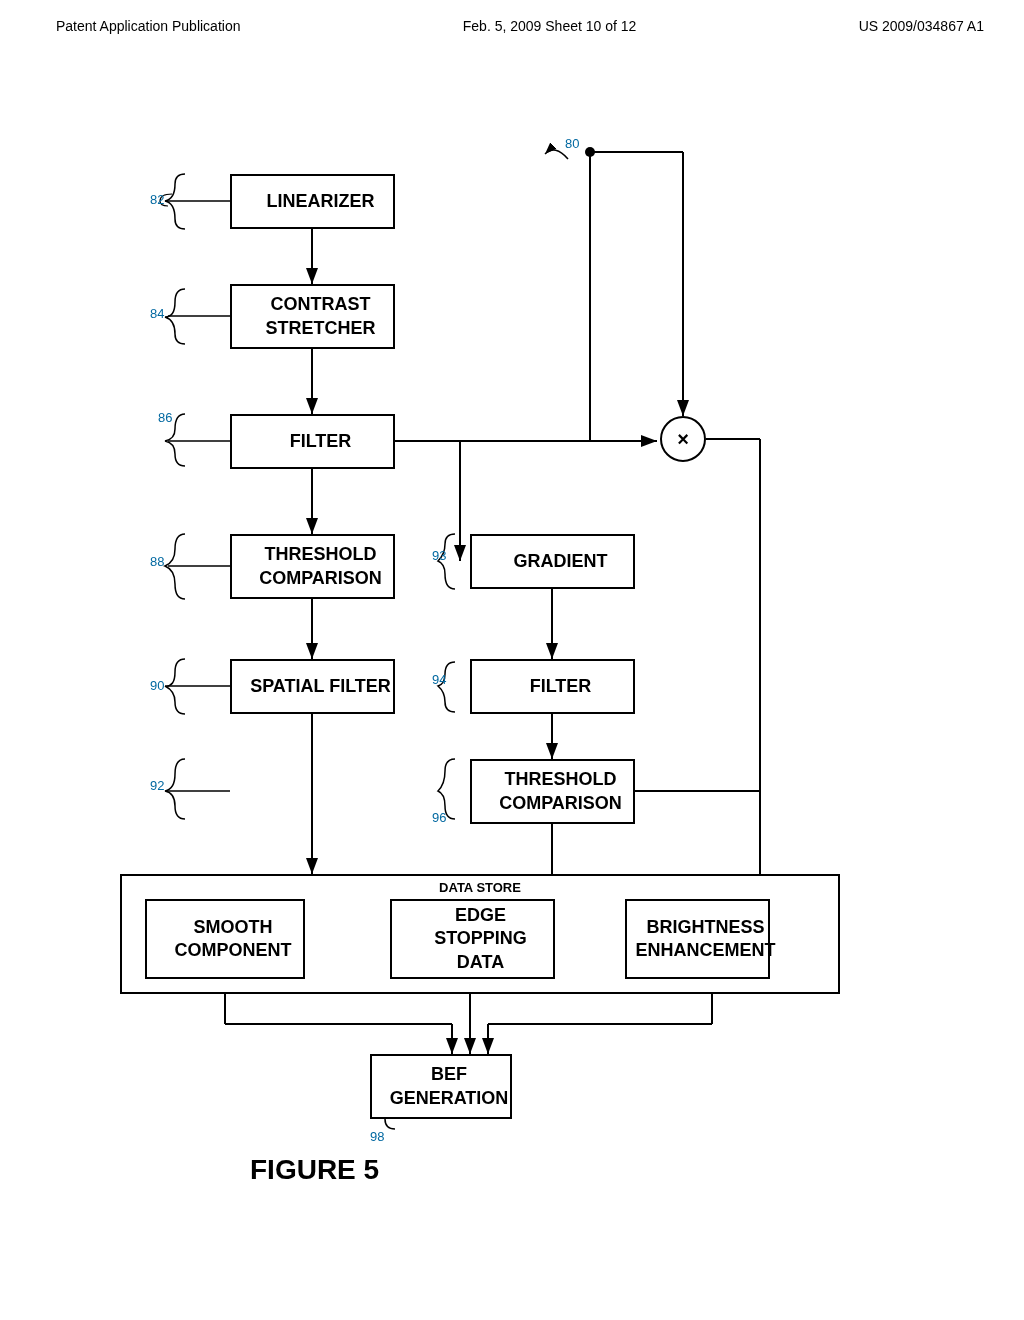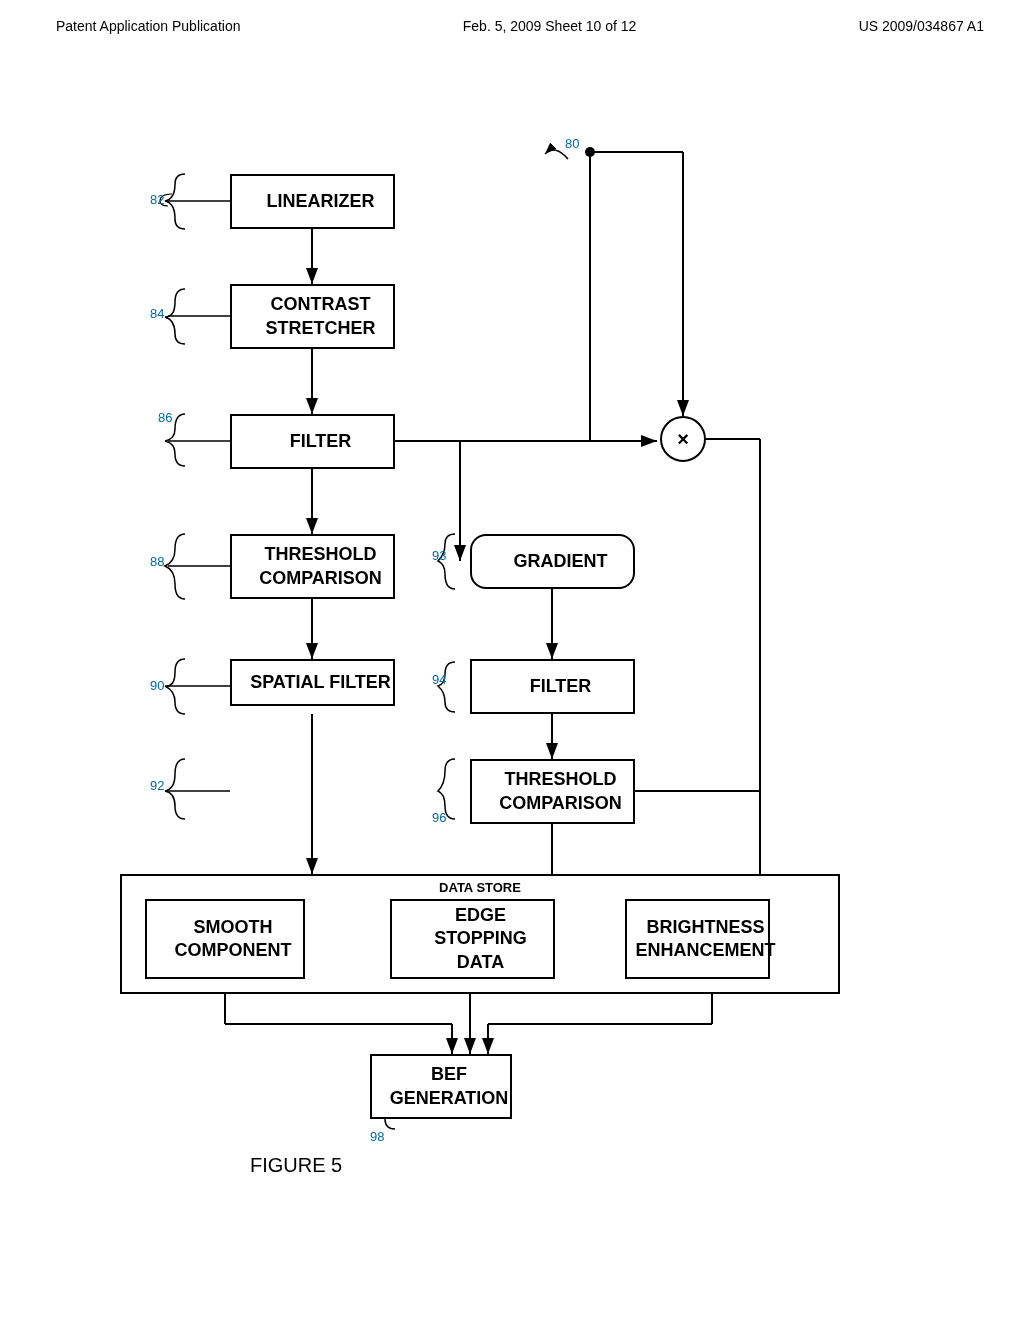--- a/index.html
+++ b/index.html
@@ -180,25 +180,25 @@
   </div>
 
   <div class="box" style="left:230px; top:370px; width:165px; height:55px;">
     <span>FILTER</span>
   </div>
 
   <div class="box" style="left:230px; top:490px; width:165px; height:65px;">
     <span>THRESHOLD<br>COMPARISON</span>
   </div>
 
-  <div class="box" style="left:230px; top:615px; width:165px; height:47px;">
+  <div class="box" style="left:230px; top:615px; width:165px; height:55px;">
     <span>SPATIAL FILTER</span>
   </div>
 
-  <div class="box" style="left:470px; top:490px; width:165px; height:55px;border-radius:16px;">
+  <div class="box" style="left:470px; top:490px; width:165px; height:55px;">
     <span>GRADIENT</span>
   </div>
 
   <div class="box" style="left:470px; top:615px; width:165px; height:55px;">
     <span>FILTER</span>
   </div>
 
   <div class="box" style="left:470px; top:715px; width:165px; height:65px;">
     <span>THRESHOLD<br>COMPARISON</span>
   </div>
@@ -232,15 +232,15 @@
   <div class="label" style="left:150px; top:262px;">84</div>
   <div class="label" style="left:150px; top:366px;margin-left:8px;">86</div>
   <div class="label" style="left:150px; top:510px;">88</div>
   <div class="label" style="left:150px; top:634px;">90</div>
   <div class="label" style="left:150px; top:734px;">92</div>
   <div class="label" style="left:432px; top:504px;">93</div>
   <div class="label" style="left:432px; top:628px;">94</div>
   <div class="label" style="left:432px; top:766px;">96</div>
   <div class="label" style="left:370px; top:1085px;">98</div>
 
-  <div style="position:absolute; left:250px; top:1110px; font-size:20px; font-weight:normal;">FIGURE 5</div>
+  <div style="position:absolute; left:250px; top:1110px; font-size:28px; font-weight:bold;">FIGURE 5</div>
 
 </div>
 
 </body></html>

